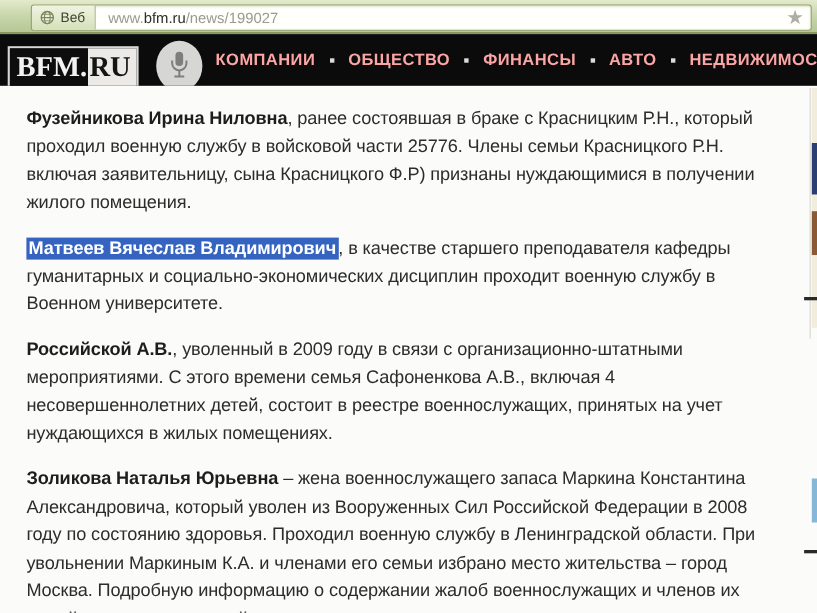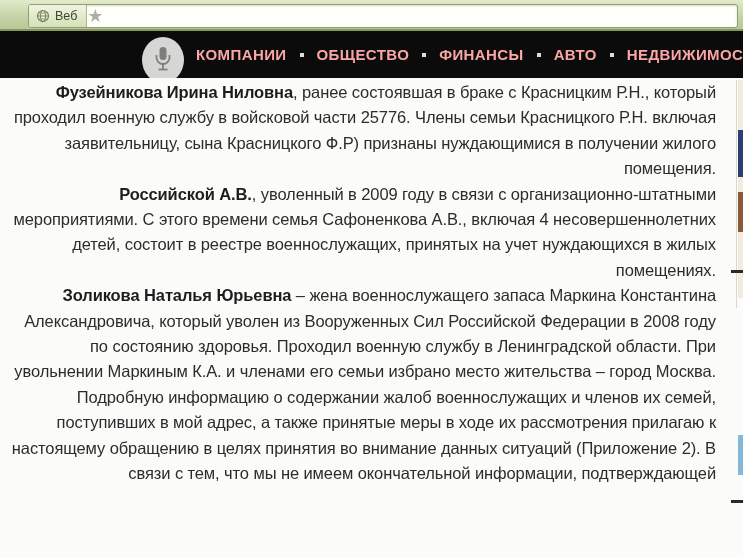--- a/index.html
+++ b/index.html
@@ -70,21 +70,21 @@
   }
   .nav-sep { width:4px; height:4px; background:#dcdcdc; display:inline-block; }
 
   
   .content {
     position:absolute; top:78px; left:0; width:708px;
     padding:2px 0 0 8px;
     font-size:16.5px; line-height:25.4px; color:#2c2c2c;
     letter-spacing:-0.1px;
   }
-  .para { margin:0;text-align:right; }
+  .para { margin:16px; }
   .pname { font-weight:bold; color:#1d1d1d; }
   .hl { background:#3564c0; color:#ffffff; padding:1px 2px; }
 
   
   .edge-border {
     position:absolute; top:80px; right:6px; width:1px; height:228px;
     background:#d8d8d2;
   }
   .edge-strip {
     position:absolute; top:80px; right:0; width:5px;
@@ -107,25 +107,34 @@
         <svg width="14" height="14" viewBox="0 0 16 16">
           <circle cx="8" cy="8" r="6.3" fill="#e9eedb" stroke="#79855c" stroke-width="1.4"></circle>
           <ellipse cx="8" cy="8" rx="3" ry="6.3" fill="none" stroke="#79855c" stroke-width="1.1"></ellipse>
           <line x1="1.7" y1="8" x2="14.3" y2="8" stroke="#79855c" stroke-width="1.1"></line>
           <line x1="2.6" y1="4.6" x2="13.4" y2="4.6" stroke="#79855c" stroke-width="0.9"></line>
           <line x1="2.6" y1="11.4" x2="13.4" y2="11.4" stroke="#79855c" stroke-width="0.9"></line>
         </svg>
       </span>
       <span class="label">Веб</span>
     </div>
+    <div class="url-text">
+        <span>www.</span>
+        <span class="url-domain">bfm.ru</span>
+        <span>/news/199027</span>
+      </div>
     <span class="star">★</span>
   </div>
 </div>
 
 <div class="navbar">
+  <div class="logo">
+    <span class="part-bfm">BFM.</span>
+    <span class="part-ru">RU</span>
+  </div>
   <div class="mic-circle">
     <span style="display:flex;">
       <svg width="20" height="30" viewBox="0 0 20 30">
         <rect x="6.5" y="2" width="7" height="13" rx="3.5" fill="#7e7e7c"></rect>
         <path d="M3.5 10 v2.5 a6.5 6.5 0 0 0 13 0 V10" fill="none" stroke="#7e7e7c" stroke-width="1.8"></path>
         <line x1="10" y1="19" x2="10" y2="24" stroke="#7e7e7c" stroke-width="1.8"></line>
         <line x1="5.5" y1="24.5" x2="14.5" y2="24.5" stroke="#7e7e7c" stroke-width="1.8"></line>
       </svg>
     </span>
   </div>
@@ -137,20 +146,21 @@
       <span class="nav-item">ФИНАНСЫ</span>
       <span class="nav-sep"></span>
       <span class="nav-item">АВТО</span>
       <span class="nav-sep"></span>
       <span class="nav-item">НЕДВИЖИМОСТЬ</span>
     </div>
 </div>
 
 <div class="content">
     <p class="para"><strong class="pname">Фузейникова Ирина Ниловна</strong><span>, ранее состоявшая в браке с Красницким Р.Н., который проходил военную службу в войсковой части 25776. Члены семьи Красницкого Р.Н. включая заявительницу, сына Красницкого Ф.Р) признаны нуждающимися в получении жилого помещения.</span></p>
+    <p class="para"><strong class="pname hl">Матвеев Вячеслав Владимирович</strong><span>, в качестве старшего преподавателя кафедры гуманитарных и социально-экономических дисциплин проходит военную службу в Военном университете.</span></p>
     <p class="para"><strong class="pname">Российской А.В.</strong><span>, уволенный в 2009 году в связи с организационно-штатными мероприятиями. С этого времени семья Сафоненкова А.В., включая 4 несовершеннолетних детей, состоит в реестре военнослужащих, принятых на учет нуждающихся в жилых помещениях.</span></p>
     <p class="para"><strong class="pname">Золикова Наталья Юрьевна</strong><span> – жена военнослужащего запаса Маркина Константина Александровича, который уволен из Вооруженных Сил Российской Федерации в 2008 году по состоянию здоровья. Проходил военную службу в Ленинградской области. При увольнении Маркиным К.А. и членами его семьи избрано место жительства – город Москва. Подробную информацию о содержании жалоб военнослужащих и членов их семей, поступивших в мой адрес, а также принятые меры в ходе их рассмотрения прилагаю к настоящему обращению в целях принятия во внимание данных ситуаций (Приложение 2). В связи с тем, что мы не имеем окончательной информации, подтверждающей</span></p>
   </div>
 
 <div class="edge-border"></div>
 <div class="edge-strip">
     <div style="height: 50px; background: rgb(242, 236, 220);"></div>
     <div style="height: 47px; background: rgb(44, 62, 114);"></div>
     <div style="height: 15px; background: rgb(242, 236, 220);"></div>
     <div style="height: 40px; background: rgb(138, 90, 54);"></div>

